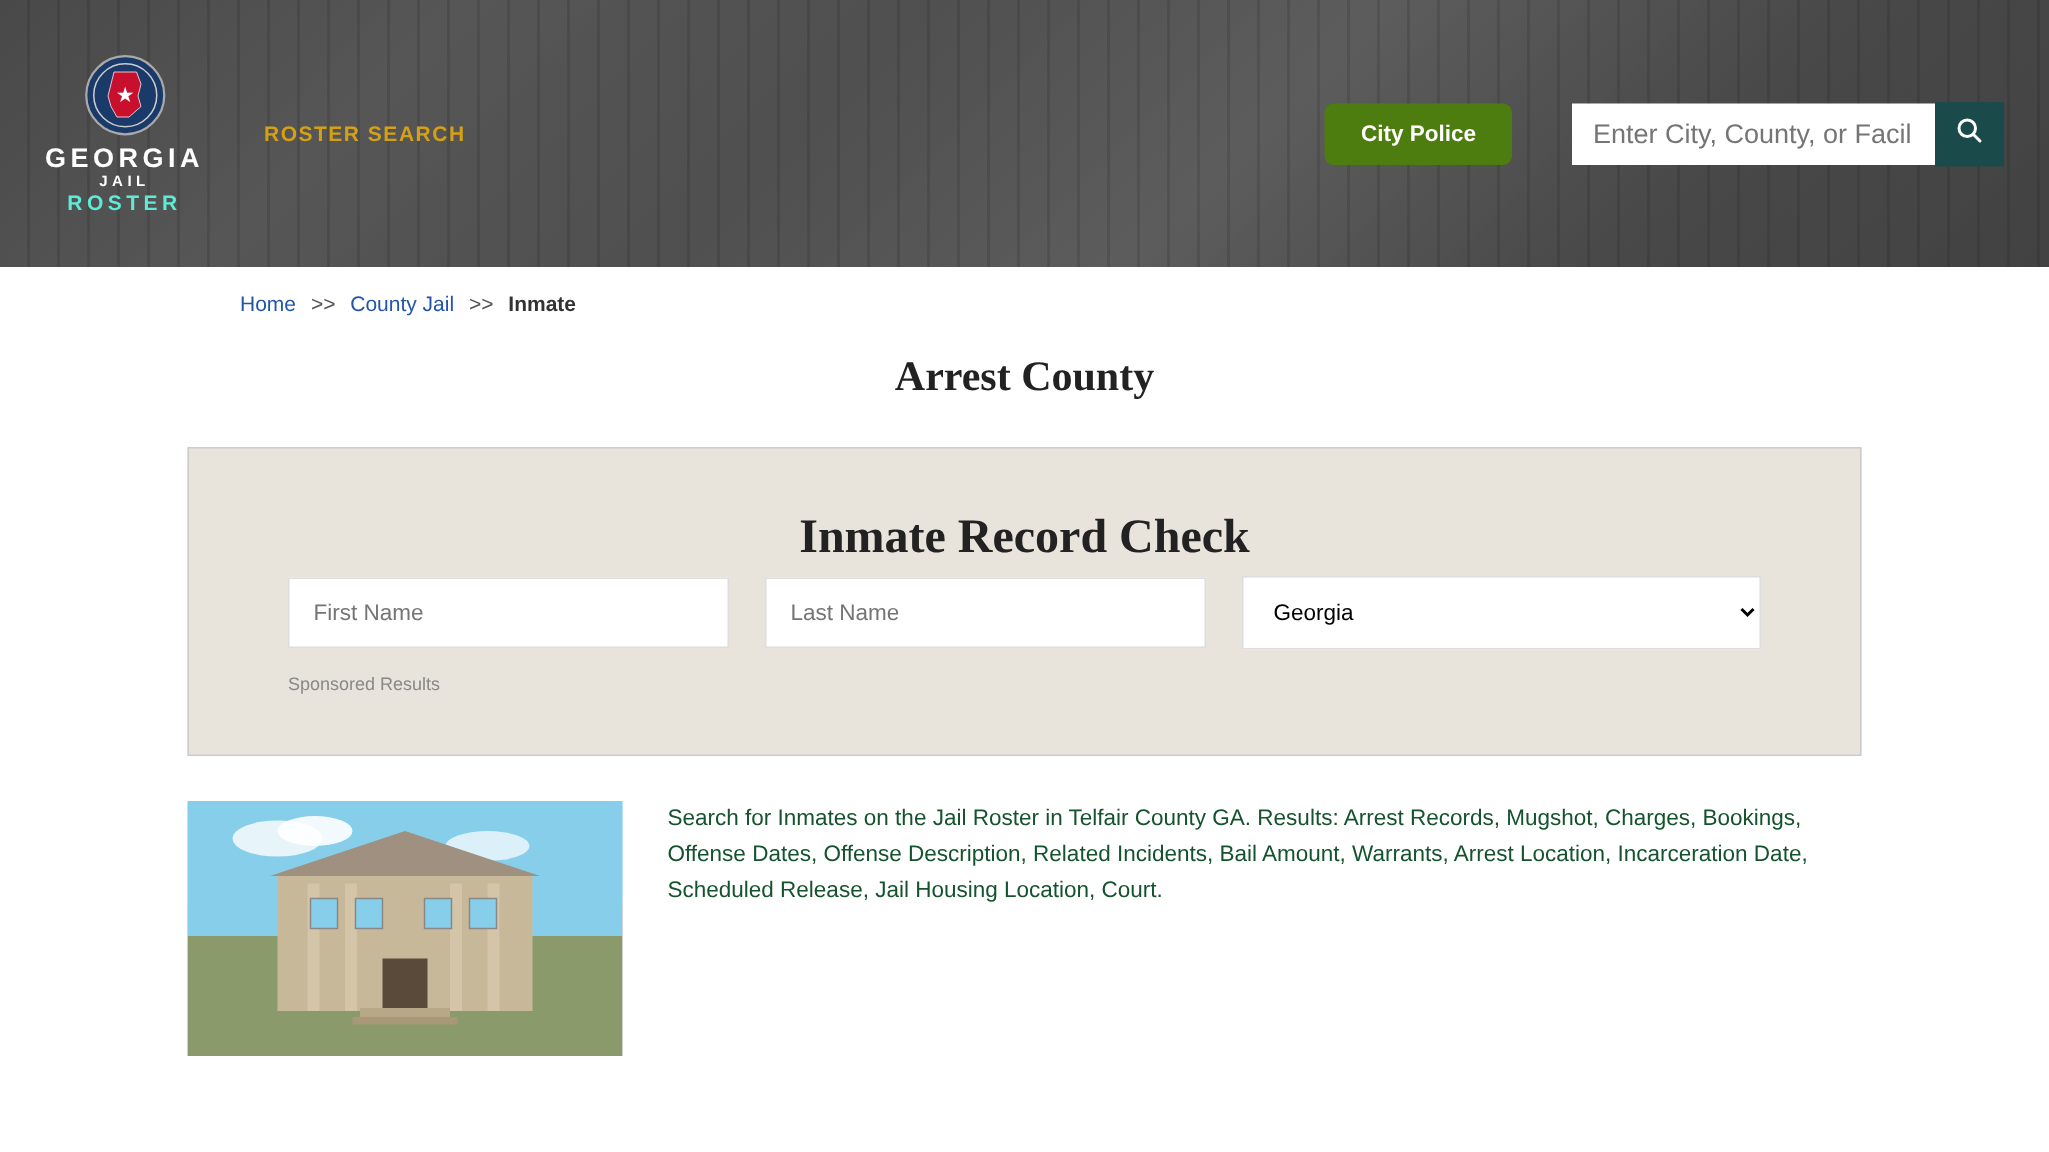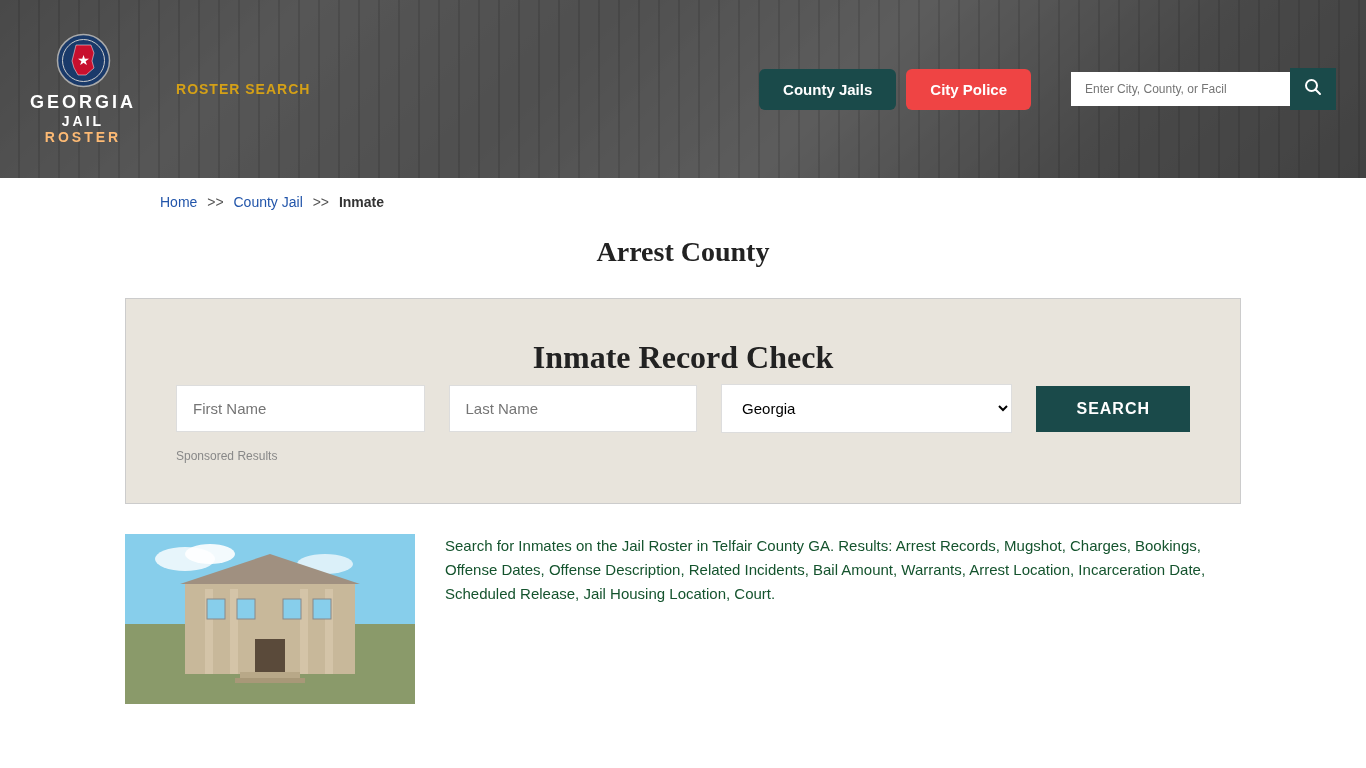--- a/index.html
+++ b/index.html
@@ -58,31 +58,31 @@
       margin-bottom: 4px;
     }
     .logo-text-georgia {
       font-size: 18px;
       font-weight: bold;
       letter-spacing: 3px;
       color: #fff;
       font-family: Arial, sans-serif;
     }
     .logo-text-jail {
-      font-size: 14px;
+      font-size: 10px;
       font-weight: bold;
       letter-spacing: 3px;
       color: #fff;
       font-family: Arial, sans-serif;
     }
     .logo-text-roster {
       font-size: 14px;
       font-weight: bold;
       letter-spacing: 3px;
-      color: #fdba74;
+      color: #5eead4;
       font-family: Arial, sans-serif;
     }
     .nav-link {
       color: #d4a017;
       font-size: 14px;
       font-weight: bold;
       letter-spacing: 1px;
       text-decoration: none;
       font-family: Arial, sans-serif;
       cursor: pointer;
@@ -100,34 +100,34 @@
       font-weight: bold;
       border: none;
       cursor: pointer;
       font-family: Arial, sans-serif;
     }
     .nav-btn-active {
       background: #1a4a4a;
       color: #fff;
     }
     .nav-btn-inactive {
-      background: #ef4444;
+      background: #4d7c0f;
       color: #fff;
     }
     .search-bar {
       display: flex;
       align-items: center;
       gap: 0;
     }
     .search-input {
       padding: 10px 14px;
-      font-size: 12px;
+      font-size: 18px;
       border: none;
       outline: none;
-      width: 219px;
+      width: 242px;
       font-family: Arial, sans-serif;
       background: #fff;
     }
     .search-btn {
       background: #1a4a4a;
       border: none;
       cursor: pointer;
       padding: 10px 14px;
       color: #fff;
       font-size: 16px;
@@ -162,21 +162,21 @@
       font-size: 28px;
       font-weight: bold;
       font-family: Georgia, serif;
       color: #222;
     }
 
     
     .inmate-section {
       background: #e8e4dc;
       margin: 0 125px;
-      padding: 40px 50px 40px;
+      padding: 40px 66px 40px;
       border: 1px solid #ccc;
     }
     .inmate-title {
       text-align: center;
       font-size: 32px;
       font-family: Georgia, serif;
       color: #222;
       margin-bottom: 8px;
     }
     .inmate-subtitle {
@@ -274,21 +274,20 @@
         <text x="27.5" y="32" text-anchor="middle" font-size="14" fill="#fff">★</text>
       </svg>
       <div class="logo-text-georgia">GEORGIA</div>
       <div class="logo-text-jail">JAIL</div>
       <div class="logo-text-roster">ROSTER</div>
     </div>
 
     <a class="nav-link">ROSTER SEARCH</a>
 
     <div class="nav-buttons">
-      <button class="nav-btn nav-btn-active">County Jails</button>
       <button class="nav-btn nav-btn-inactive">City Police</button>
     </div>
 
     <div class="search-bar">
       <input class="search-input" type="text" placeholder="Enter City, County, or Facil" style="">
       <button class="search-btn">
         <svg width="18" height="18" viewBox="0 0 18 18" fill="none">
           <circle cx="7.5" cy="7.5" r="5.5" stroke="white" stroke-width="2"></circle>
           <line x1="11.5" y1="11.5" x2="16" y2="16" stroke="white" stroke-width="2" stroke-linecap="round"></line>
         </svg>
@@ -314,21 +313,20 @@
 
   <div class="search-form">
     <input class="form-input" type="text" placeholder="First Name" style="">
     <input class="form-input" type="text" placeholder="Last Name" style="">
     <select class="form-select">
       <option>Georgia</option>
       <option>Alabama</option>
       <option>Florida</option>
       <option>Tennessee</option>
     </select>
-    <button class="search-submit-btn">SEARCH</button>
   </div>
 
   <div class="sponsored-label">Sponsored Results</div>
 </div>
 
 <div class="bottom-section">
 
   <div class="building-img">
     <svg class="building-visual" viewBox="0 0 290 170" xmlns="http://www.w3.org/2000/svg">
 

